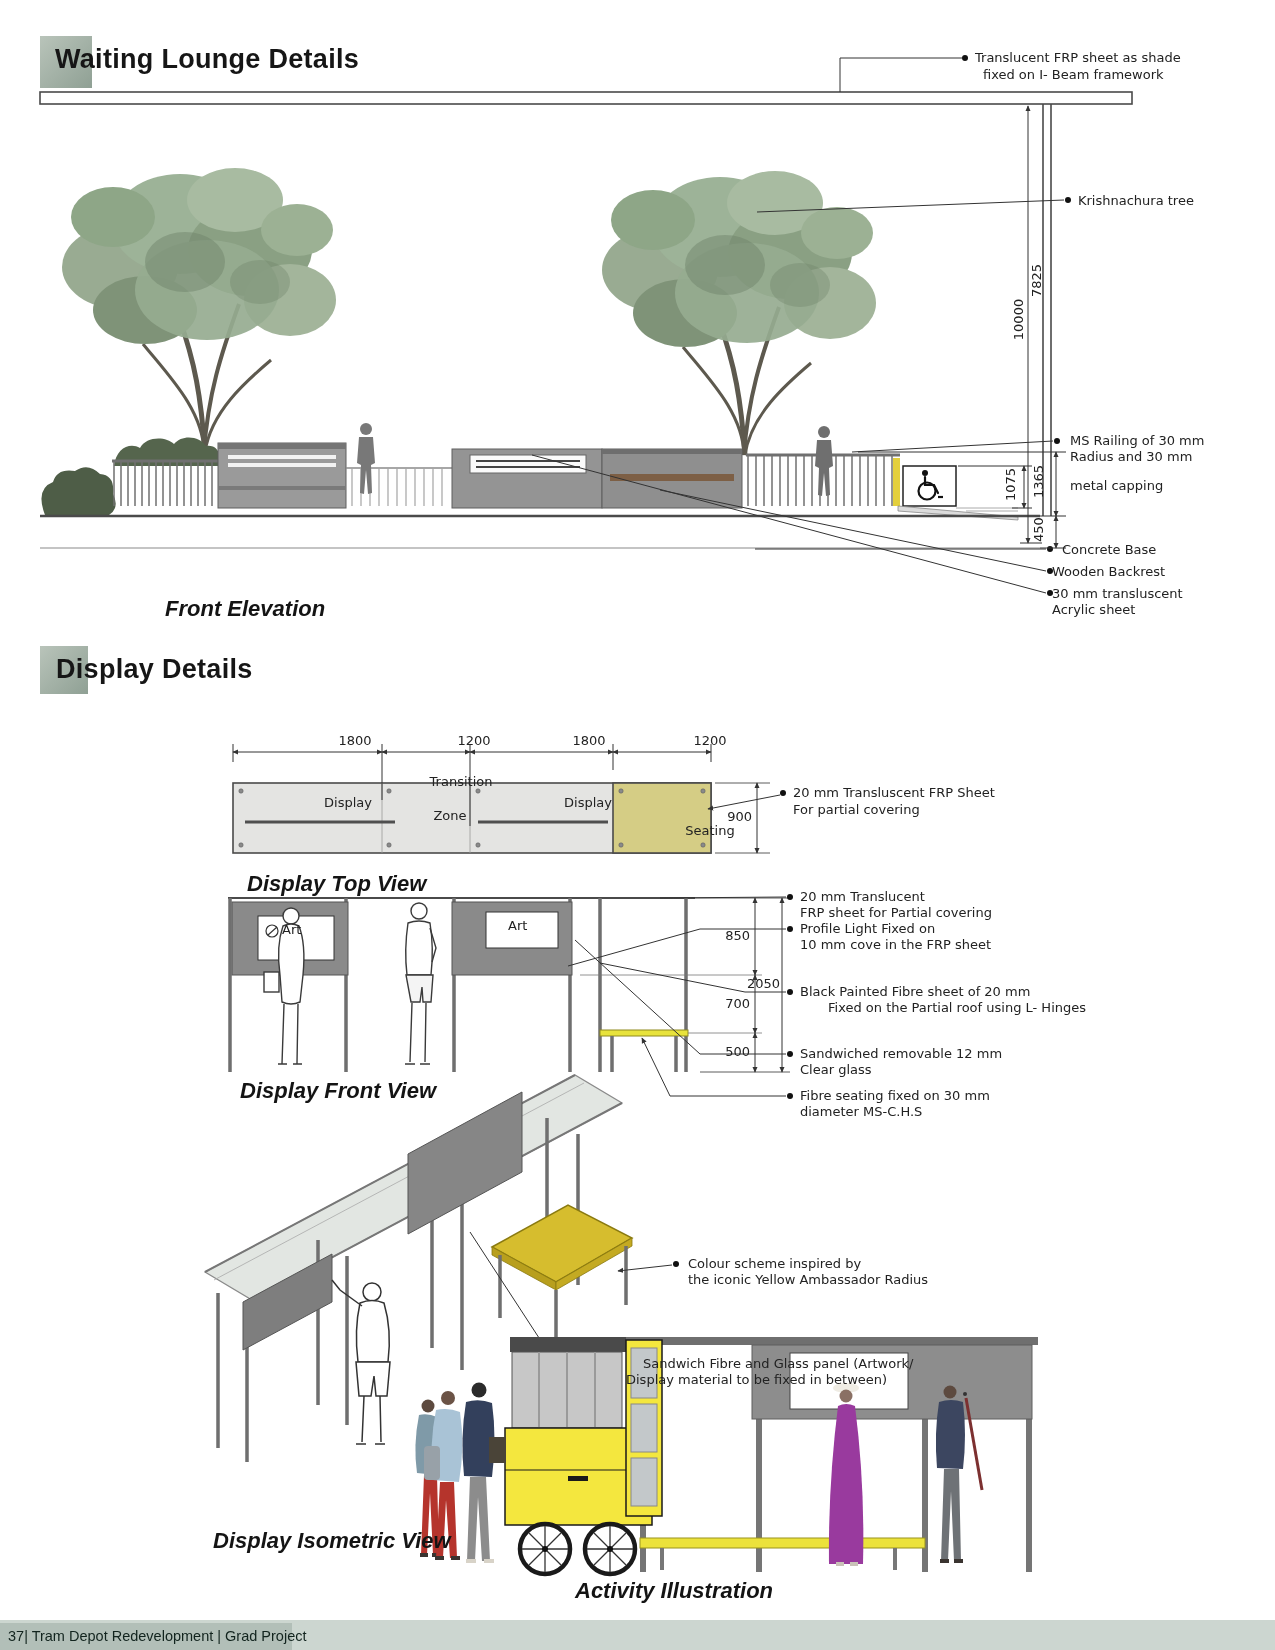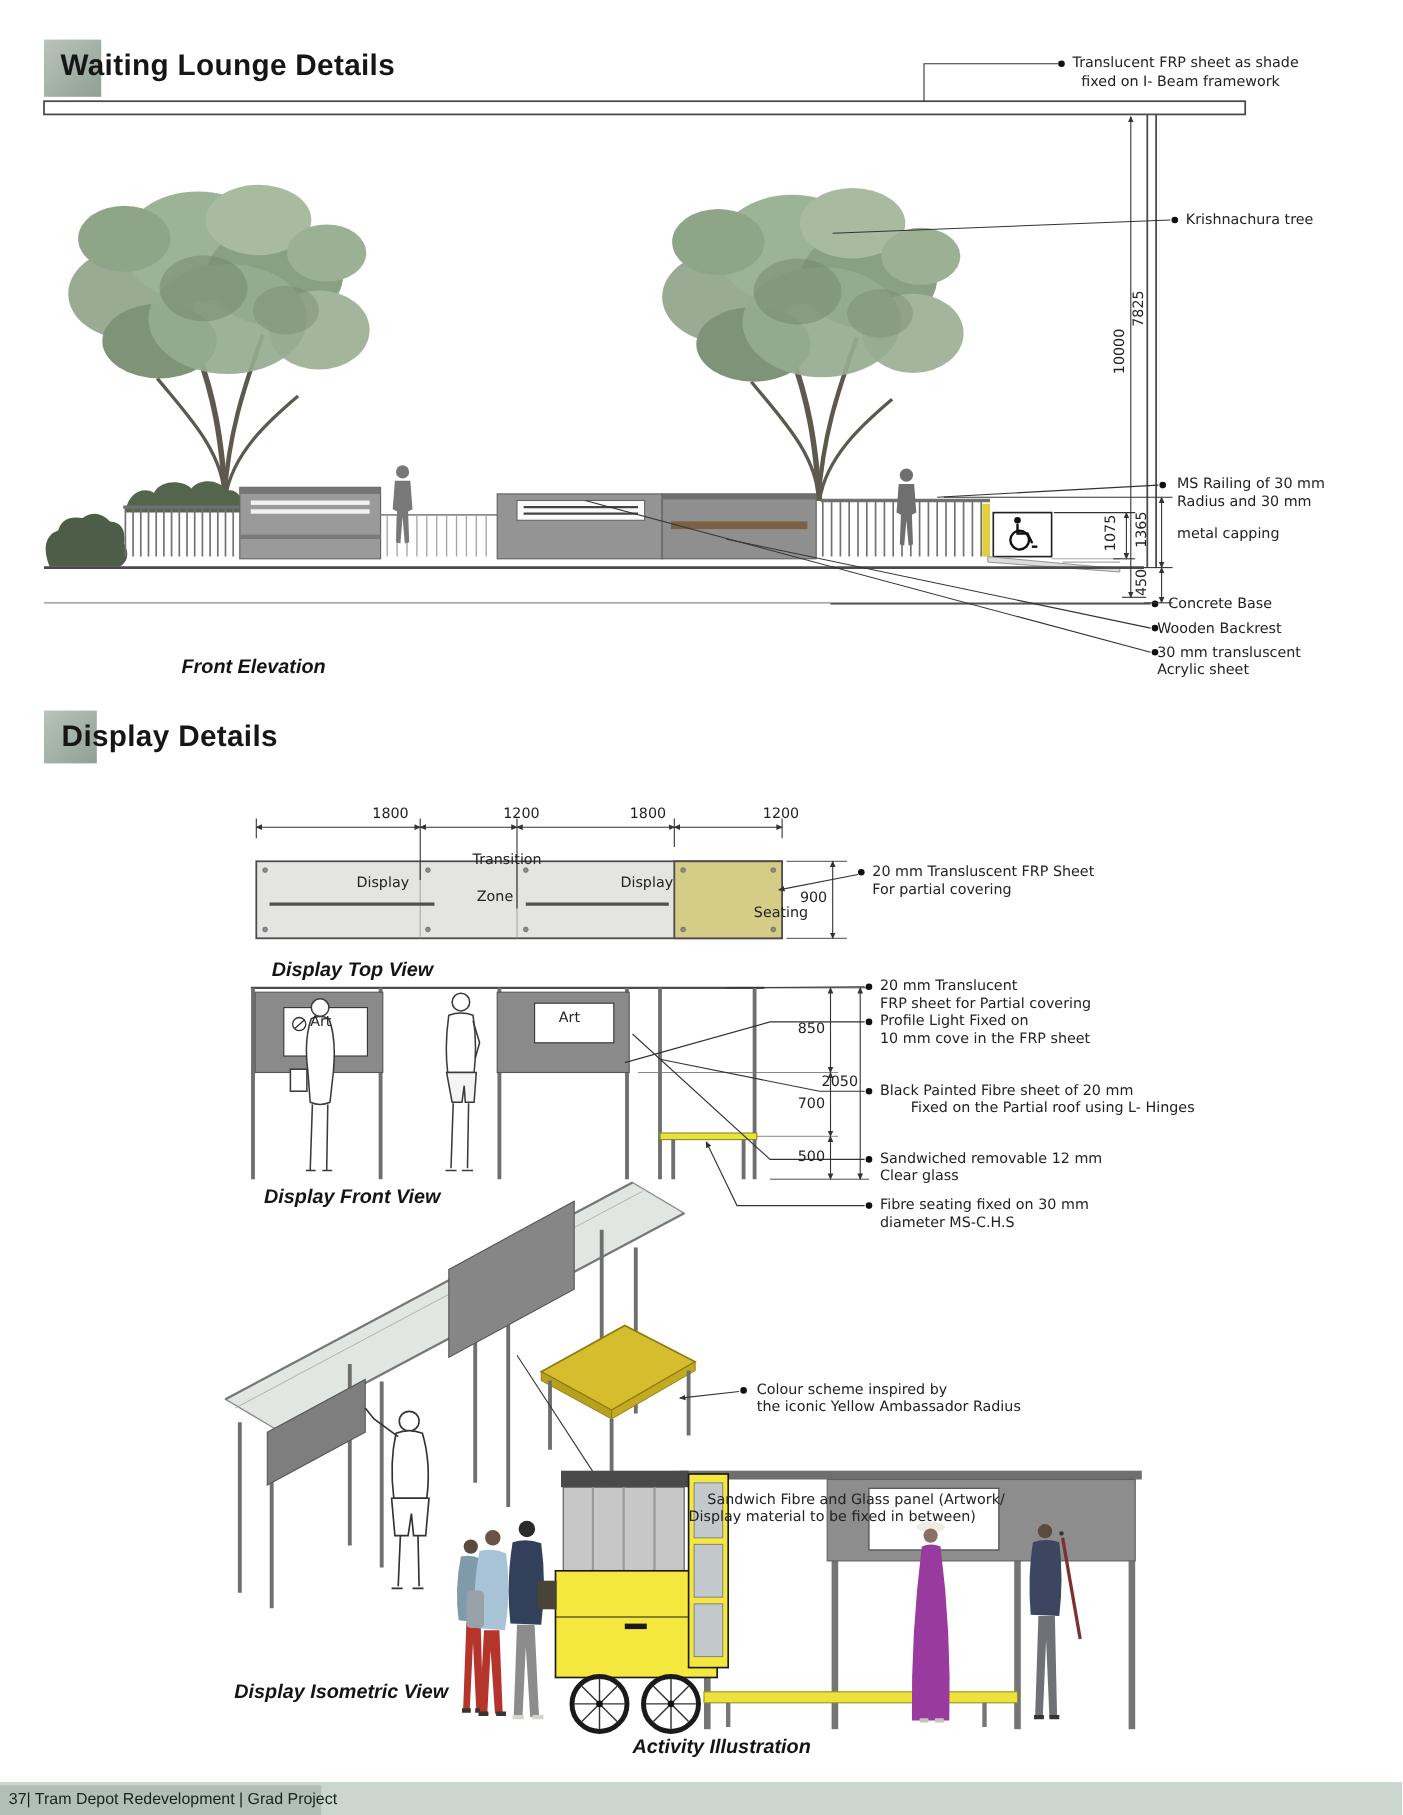--- a/index.html
+++ b/index.html
@@ -6,21 +6,21 @@
   html,body { background:#ffffff; }
   .page { position:relative; width:1275px; height:1650px; background:#ffffff;
           font-family:"DejaVu Sans", sans-serif; color:#1f1f1f; overflow:hidden; }
   .abs { position:absolute; }
   svg.art { position:absolute; left:0; top:0; }
   .h1 { font-family:"Liberation Sans", sans-serif; font-size:27px; font-weight:600;
         letter-spacing:0.3px; color:#161616; white-space:nowrap; }
   .sq { position:absolute; width:52px; height:52px;
         background:linear-gradient(135deg,#b9c4ba 0%, #9fae a3 60%, #8fa094 100%);
         background:linear-gradient(135deg,#b9c4ba,#8fa094); }
-  .cap { font-family:"Liberation Sans", sans-serif; font-size:18px; font-weight:700;
+  .cap { font-family:"Liberation Sans", sans-serif; font-size:22px; font-weight:700;
          font-style:italic; color:#141414; white-space:nowrap; }
   .t { font-size:13px; line-height:16px; color:#222; white-space:nowrap; }
   .dim { font-size:13px; color:#222; white-space:nowrap; }
   .dimv { position:absolute; width:60px; text-align:center; font-size:13px; color:#222;
           transform:rotate(-90deg); transform-origin:center; white-space:nowrap; }
   .tr { text-align:right; }
   .tc { text-align:center;margin-left:48px; }
   .footer-band { position:absolute; left:0; top:1620px; width:1275px; height:30px; background:#ccd6d0; }
   .footer-box  { position:absolute; left:0; top:1623px; width:292px; height:27px; background:#b2bfb8; }
   .footer-text { position:absolute; left:8px; top:1628px; font-family:"Liberation Sans", sans-serif;

